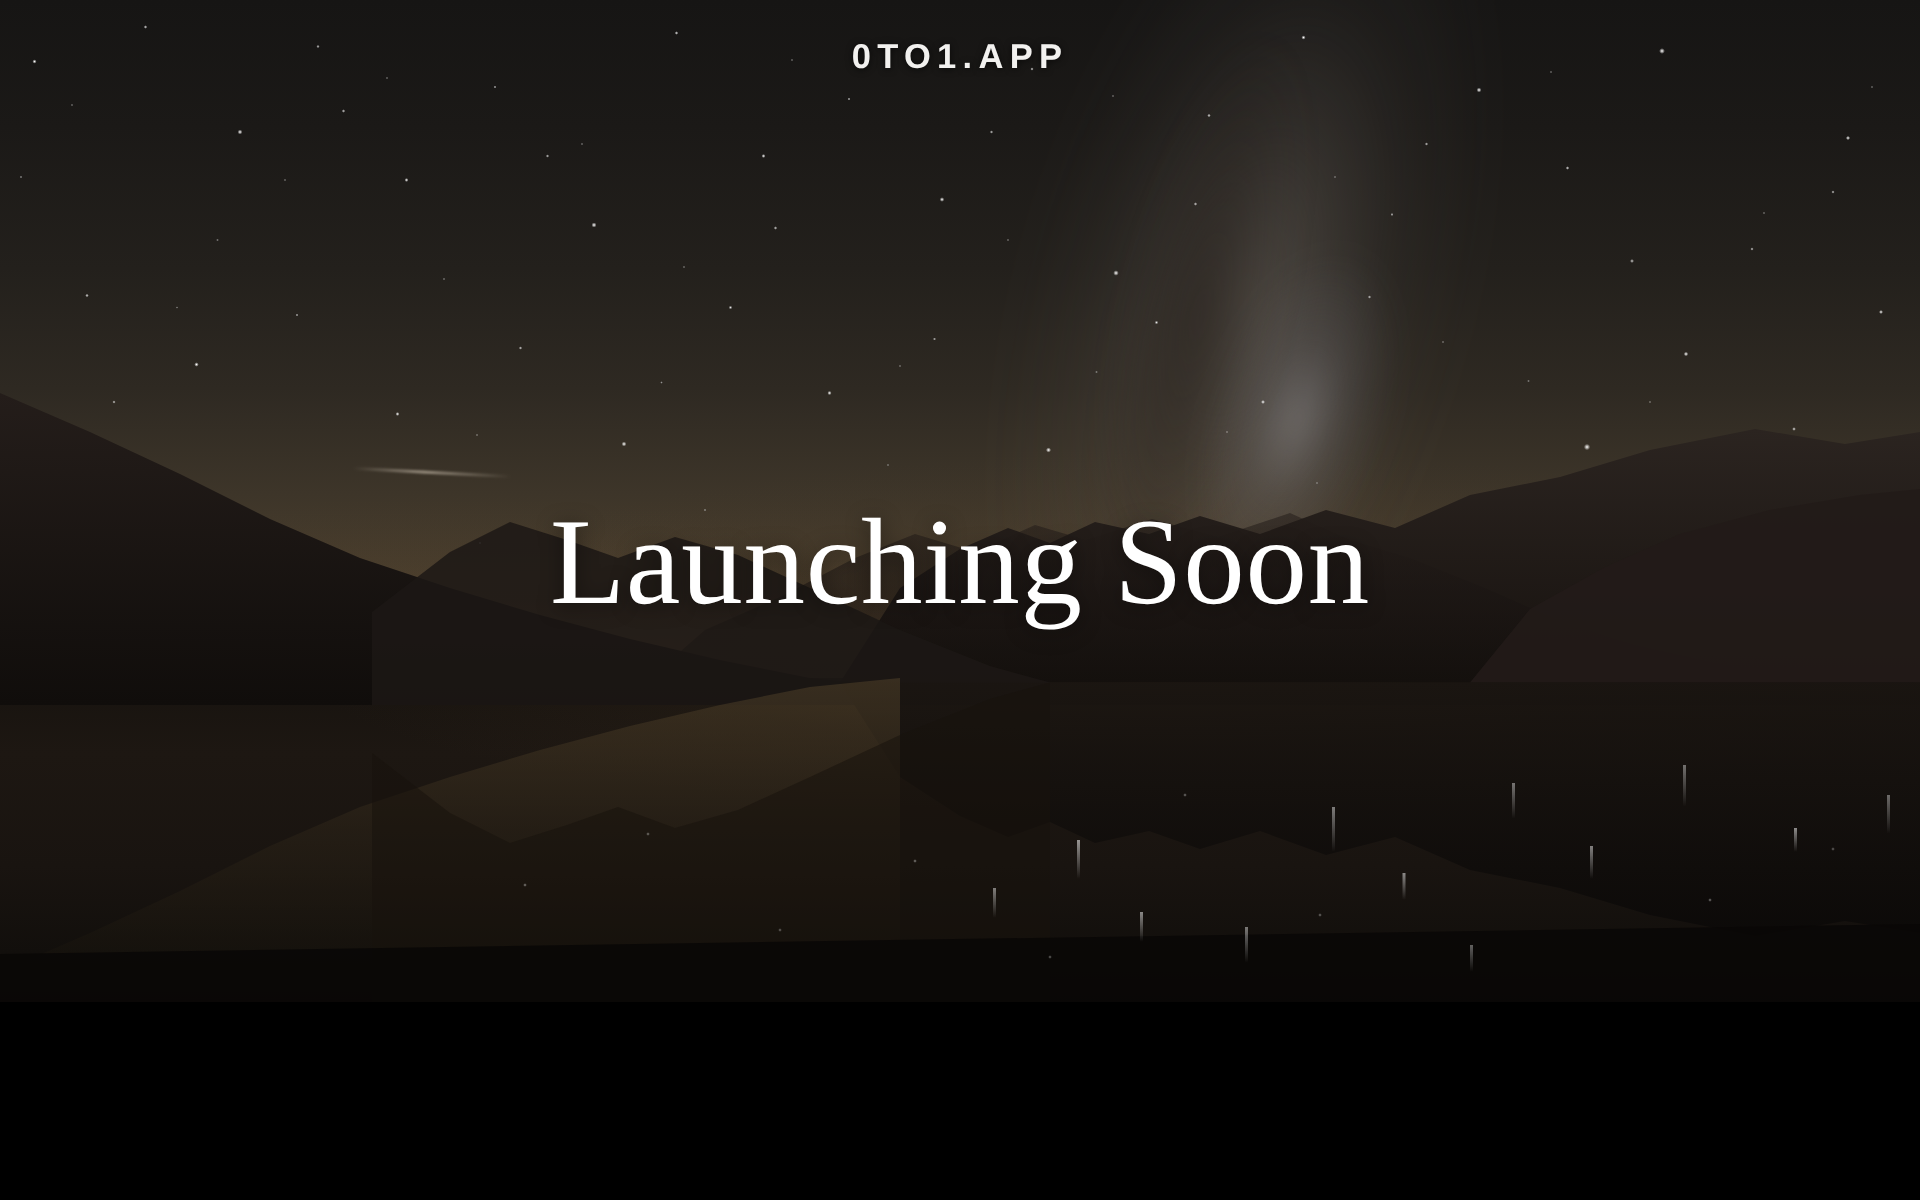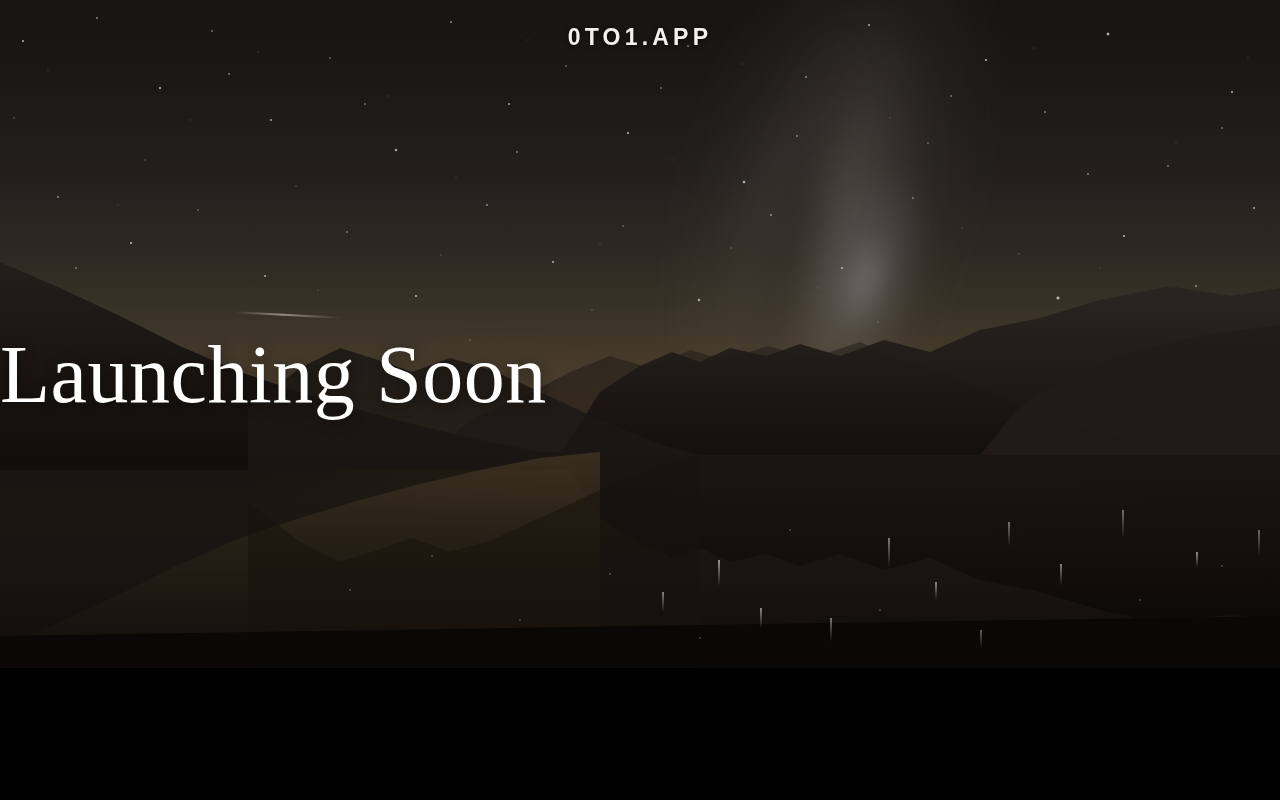--- a/index.html
+++ b/index.html
@@ -265,20 +265,21 @@
     position:absolute; left:0; top:24px; width:1280px;
     text-align:center;
     font-size:23px; font-weight:bold; letter-spacing:4.2px;
     color:#f2f1ef;
     font-family:"Liberation Sans", sans-serif;
     text-shadow:0 1px 5px rgba(0,0,0,.65);
     z-index:6;
   }
   .headline {
     position:absolute; left:0; top:332px; width:1280px;
+    text-align:center;
     font-family:"Liberation Serif", serif;
     font-size:82px; font-weight:400; line-height:1.05;
     color:#ffffff; letter-spacing:0.5px;
     text-shadow:0 2px 14px rgba(0,0,0,.45);
     z-index:6;
   }
 
   
   .footer {
     position:absolute; left:0; top:680px; width:1280px; height:120px;

